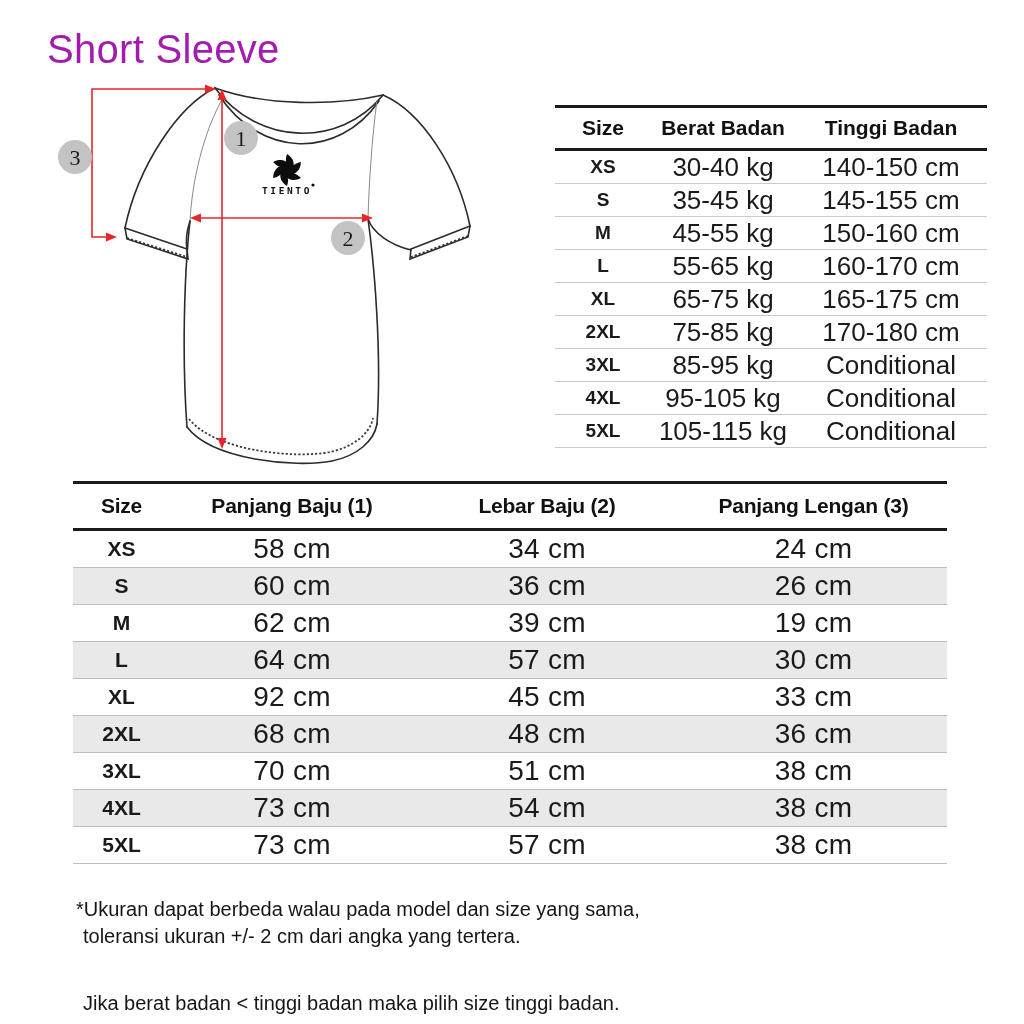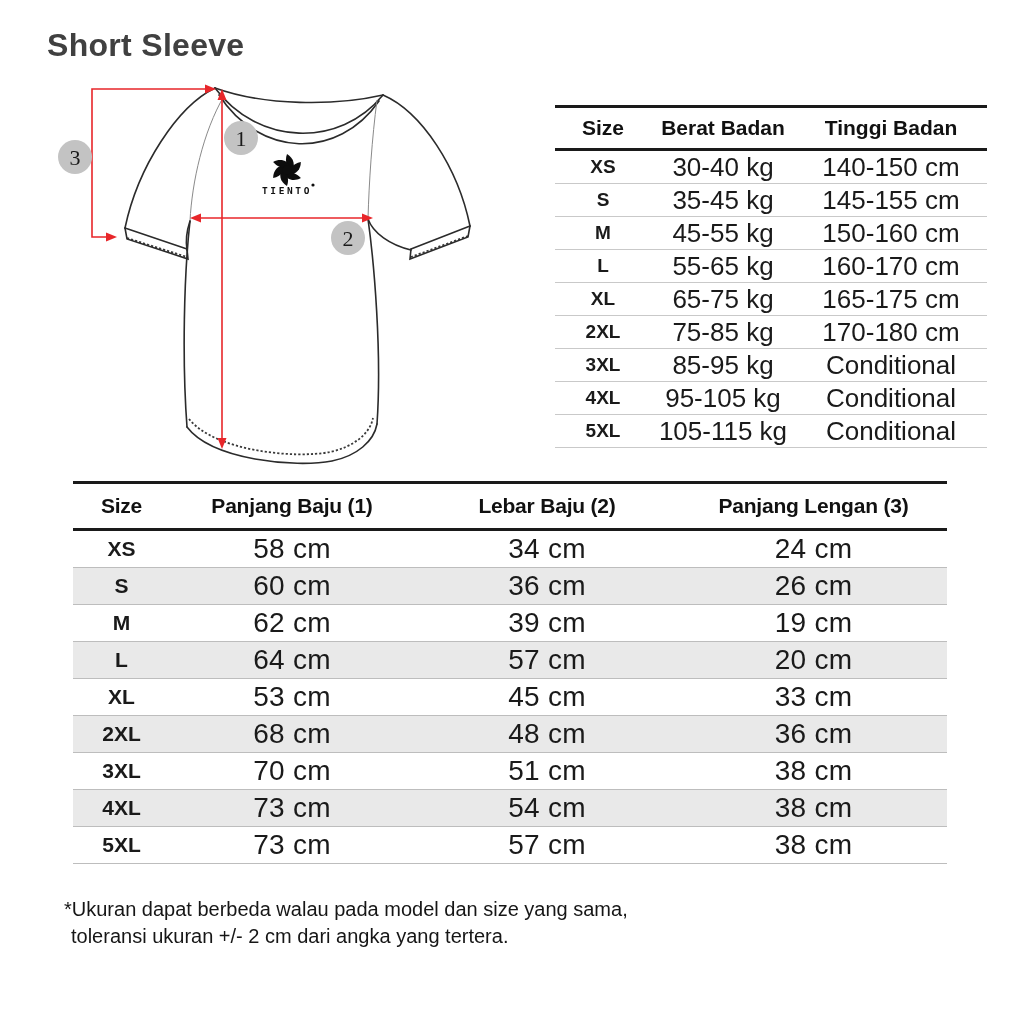--- a/index.html
+++ b/index.html
@@ -2,21 +2,21 @@
 <html style="--accent-red: #e8262a; --marker-gray: #c3c3c3; --row-alt: #e9e9e9;"><head>
 <meta charset="utf-8">
 <style>
   html,body{margin:0;padding:0;}
   body{
     width:1024px;height:1024px;position:relative;background:#ffffff;
     font-family:"Liberation Sans", sans-serif;color:#1a1a1a;overflow:hidden;
   }
   .page-title{
     position:absolute;left:47px;top:27px;margin:0;
-    font-size:32px;font-weight:700;letter-spacing:.3px;color:#404040;
+    font-size:40px;font-weight:400;letter-spacing:.3px;color:#a21caf;
   }
   
   .diagram{position:absolute;left:40px;top:70px;width:560px;height:420px;}
   .shirt-line{fill:none;stroke:#2b2b2b;stroke-width:1.6;stroke-linecap:round;}
   .seam-line{fill:none;stroke:#8a8a8a;stroke-width:1;}
   .stitch-line{fill:none;stroke:#3a3a3a;stroke-width:1.8;stroke-dasharray:2.2 2;}
   .measure{fill:none;stroke:var(--accent-red,#e8262a);stroke-width:1.6;}
   .arrowhead{fill:var(--accent-red,#e8262a);stroke:none;}
   .marker-circle{fill:var(--marker-gray,#c3c3c3);}
   .marker-num{font-family:"Liberation Serif",serif;font-size:22px;fill:#1a1a1a;}
@@ -41,21 +41,21 @@
   }
   .dimension-table th{
     height:44px;font-size:21px;font-weight:700;color:#111;
     border-bottom:3px solid #1a1a1a;letter-spacing:-.2px;
   }
   .dimension-table td{height:36px;font-size:28px;border-bottom:1px solid #bdbdbd;letter-spacing:.3px;}
   .dimension-table td:first-child{font-weight:700;font-size:21px;letter-spacing:0;}
   .dimension-table tbody tr:nth-child(even) td{background:var(--row-alt,#e9e9e9);}
   
   .footnotes{position:absolute;left:64px;top:896px;font-size:20px;line-height:27px;color:#161616;}
-  .footnotes p{margin:0 0 13px 0;}
+  .footnotes p{margin:0 0 13px 12px;}
   .fn-cont{padding-left:7px;display:inline-block;}
 </style>
 </head>
 <body>
 
 <h1 class="page-title">Short Sleeve</h1>
 
 <div class="diagram">
   <svg width="560" height="420" viewBox="0 0 560 420">
 
@@ -234,25 +234,25 @@
       <tr>
         <td>M</td>
         <td>62 cm</td>
         <td>39 cm</td>
         <td>19 cm</td>
       </tr>
       <tr>
         <td>L</td>
         <td>64 cm</td>
         <td>57 cm</td>
-        <td>20 cm</td>
+        <td>30 cm</td>
       </tr>
       <tr>
         <td>XL</td>
-        <td>53 cm</td>
+        <td>92 cm</td>
         <td>45 cm</td>
         <td>33 cm</td>
       </tr>
       <tr>
         <td>2XL</td>
         <td>68 cm</td>
         <td>48 cm</td>
         <td>36 cm</td>
       </tr>
       <tr>
@@ -276,14 +276,15 @@
     </tbody>
   </table>
 
 <div class="footnotes">
   <p>
     <span>*Ukuran dapat berbeda walau pada model dan size yang sama,</span><br>
     <span class="fn-cont">toleransi ukuran +/- 2 cm dari angka yang tertera.</span>
   </p>
   <p>
     <br>
+    <span class="fn-cont">Jika berat badan &lt; tinggi badan maka pilih size tinggi badan.</span>
   </p>
 </div>
 
 </body></html>

